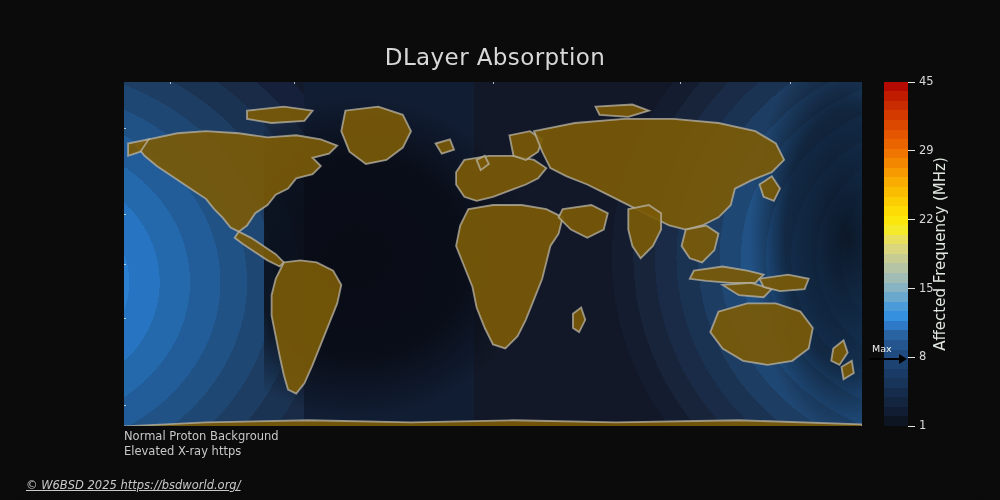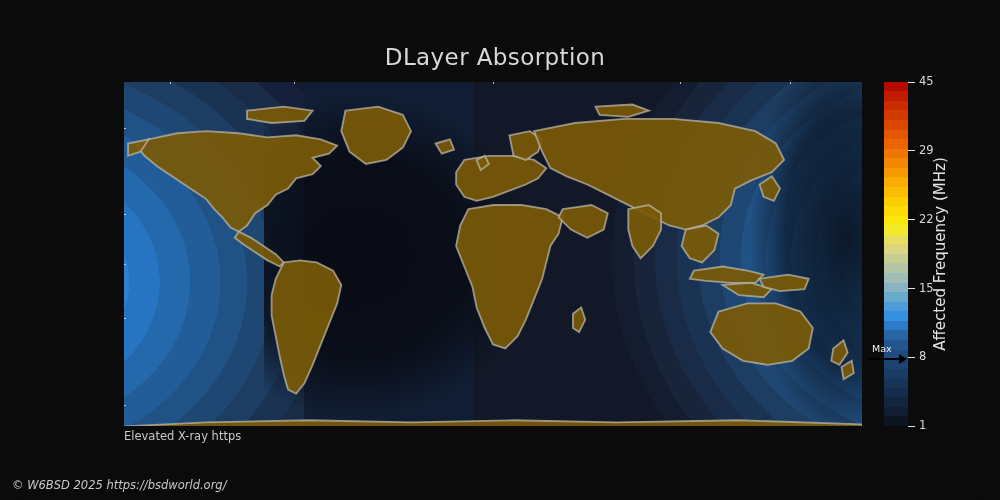--- a/index.html
+++ b/index.html
@@ -269,26 +269,27 @@
     left: 600px;
     top: 434px;
     width: 262px;
     text-align: right;
     color: #c8c8c8;
     font-size: 11.5px;
     line-height: 15px;
   }
   .footer {
     position: absolute;
-    left: 12px;
+    left: 26px;
     top: 478px;
     color: #c9c9c9;
     font-size: 11.5px;
     font-style: italic;
     font-family: "DejaVu Sans", sans-serif;
+    text-decoration: underline;
   }
 </style>
 </head>
 <body>
 
 <div id="root">
 
   <div class="title">DLayer Absorption</div>
 
   <div class="map-frame">
@@ -439,18 +440,19 @@
     <span>Affected Frequency (MHz)</span>
   </div>
 
   <div class="max-marker" style="top: 343px;">
     <div class="maxlabel">Max</div>
     <div class="arrow-line"></div>
     <div class="arrow-head"></div>
   </div>
 
   <div class="cap-left">
+    <div>Normal Proton Background</div>
     <div>Elevated X-ray https</div>
   </div>
 
 
   <div class="footer">© W6BSD 2025 https://bsdworld.org/</div>
 </div>
 
 </body></html>

